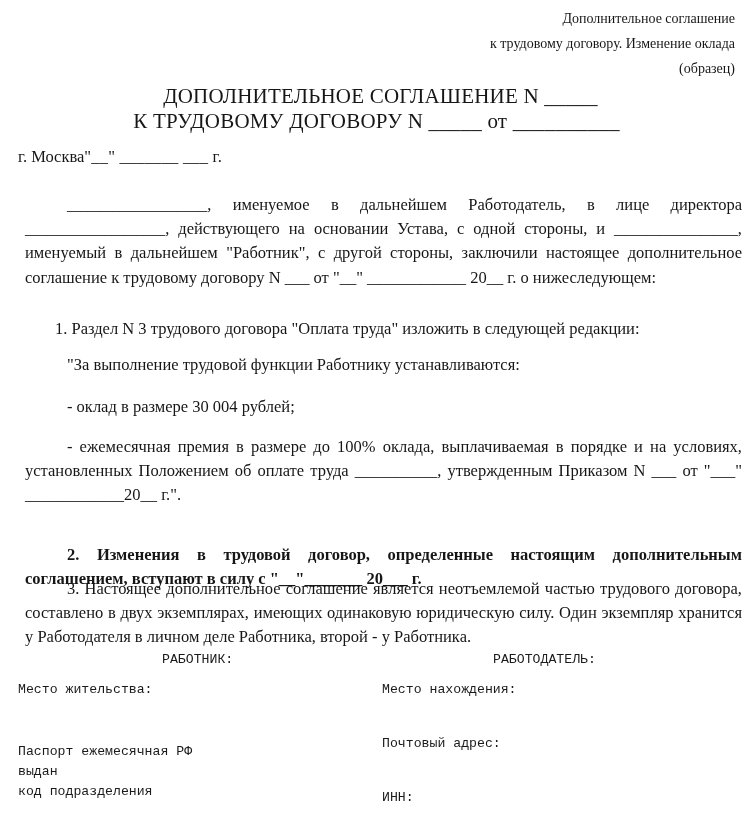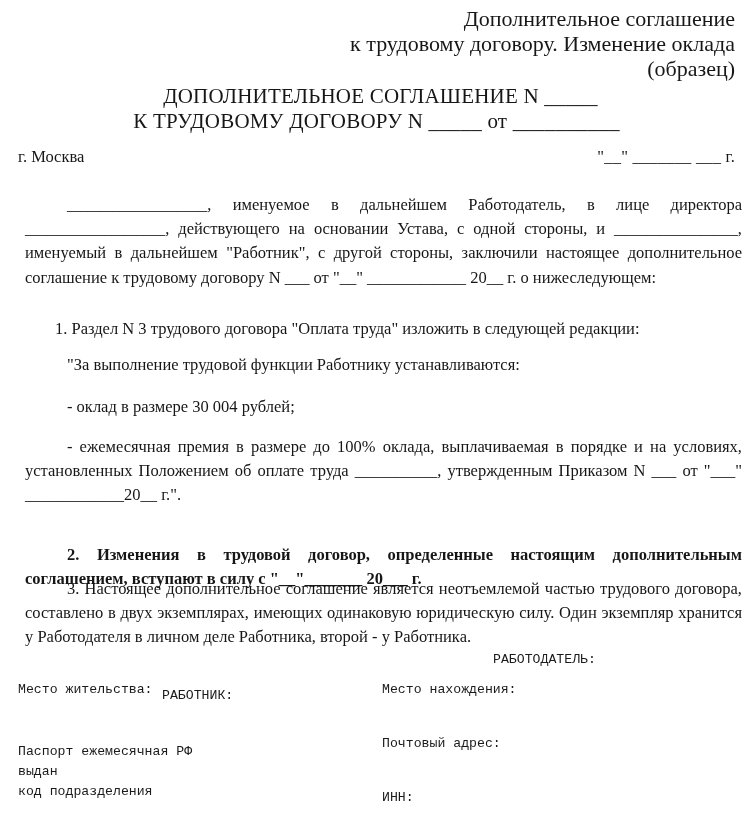--- a/index.html
+++ b/index.html
@@ -25,21 +25,21 @@
     box-sizing: border-box;
   }
 
   
   .doc-header {
     position: absolute;
     top: 6px;
     left: 300px;
     width: 435px;
     text-align: right;
-    font-size: 22px;
+    font-size: 14px;
     line-height: 25px;
     color: #171717;
   }
   .doc-header div { white-space: nowrap; }
 
   
   .doc-title {
     position: absolute;
     top: 84px;
     left: 18px;
@@ -55,21 +55,20 @@
 
   
   .place-date {
     position: absolute;
     top: 146px;
     left: 18px;
     width: 717px;
     font-size: 16.5px;
     line-height: 22px;
     display: flex;
-    justify-content: space-between;
     align-items: baseline;
   }
   .place-date .city { white-space: nowrap; }
   .place-date .date { white-space: nowrap; letter-spacing: 0.2px; }
 
   
   .body-block {
     position: absolute;
     left: 18px;
     width: 717px;
@@ -114,21 +113,20 @@
     position: absolute;
     left: 382px;
     top: 0;
     width: 350px;
   }
   .sig-heading-left {
     position: absolute;
     left: 162px;
     top: 0;
     white-space: nowrap;
-    margin-top: 36px;
   }
   .sig-heading-right {
     position: absolute;
     left: 493px;
     top: 0;
     white-space: nowrap;
   }
   .sig-line { white-space: nowrap; }
   .gap-lg { height: 30px; }
   .gap-md { height: 22px; }

